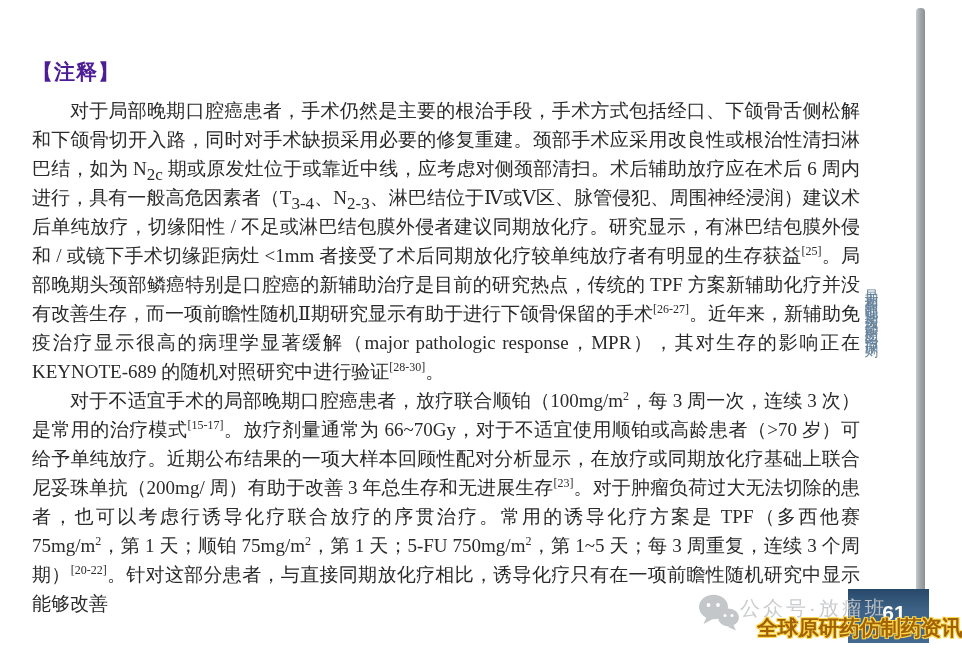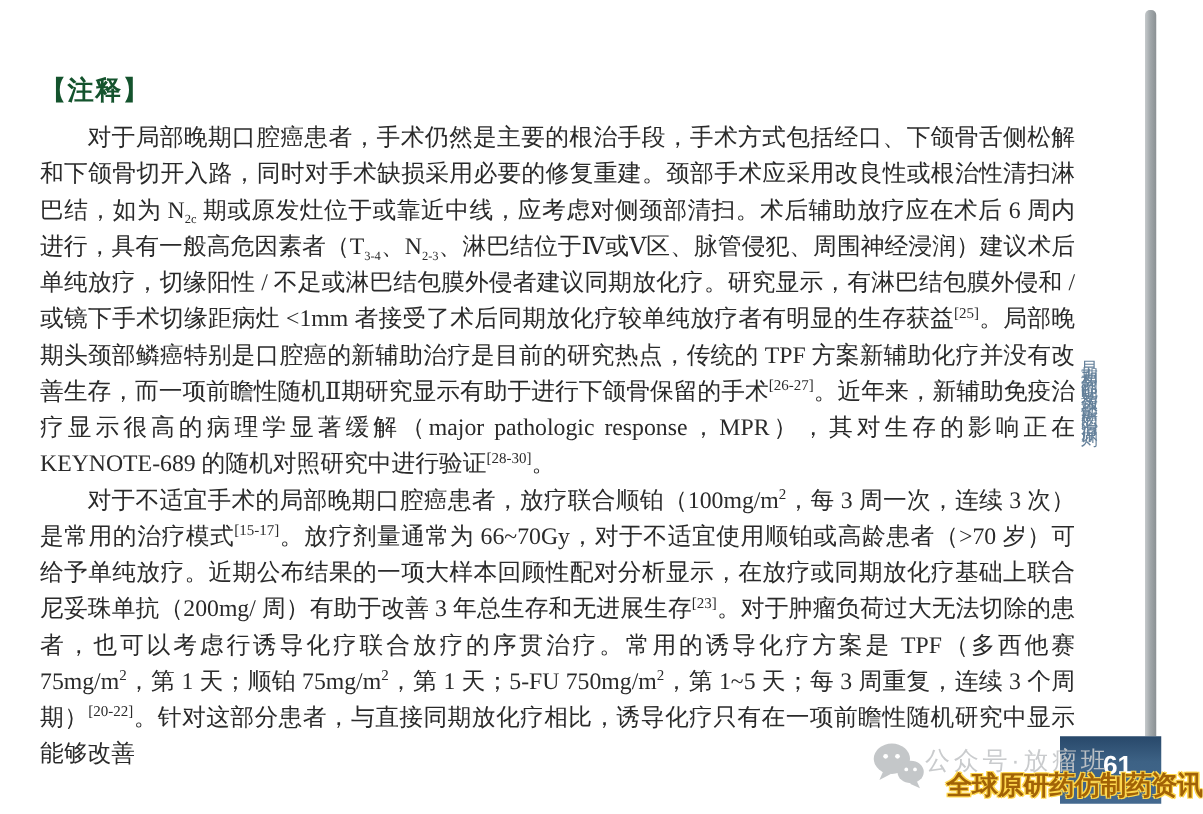--- a/index.html
+++ b/index.html
@@ -5,29 +5,29 @@
   html,body{margin:0;padding:0;}
   body{
     width:962px;height:651px;position:relative;overflow:hidden;
     background:#ffffff;
     font-family:"Liberation Serif","DejaVu Serif",serif;
   }
   .content{
     position:absolute;left:32px;top:58px;width:828px;
   }
   .section-title{
-    font-size:21px;font-weight:bold;color:#14532d;
+    font-size:21px;font-weight:bold;color:#4c1d95;
     letter-spacing:1px;margin:0 0 10px 0;
   }
   .body-text p{
     margin:0;font-size:19px;line-height:29px;color:#2a2a2a;
     text-align:justify;text-indent:2em;
   }
   .body-text sup{font-size:12px;line-height:0;margin-top:16px;}
-  .body-text sub{font-size:10px;line-height:0;}
+  .body-text sub{font-size:17px;line-height:0;}
   .vertical-title{
     position:absolute;left:862px;top:278px;height:320px;
     writing-mode:vertical-rl;text-orientation:upright;
     font-size:13.5px;letter-spacing:3.5px;color:#64809a;
     font-family:"Liberation Sans","DejaVu Sans",sans-serif;
   }
   .divider-bar{
     position:absolute;left:916px;top:8px;width:9px;height:581px;
     background:linear-gradient(to right,#c6cacc 0%,#a2a8ab 45%,#8a9093 100%);
     border-radius:4px 4px 0 0;

